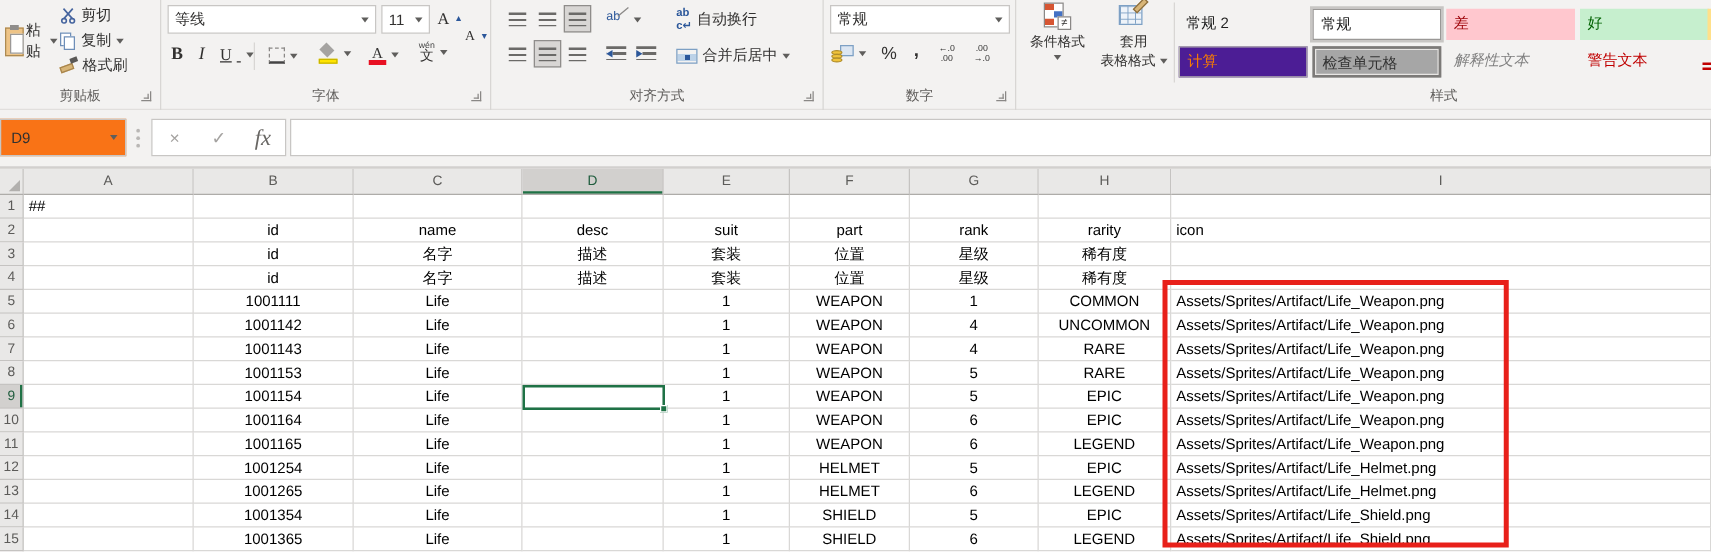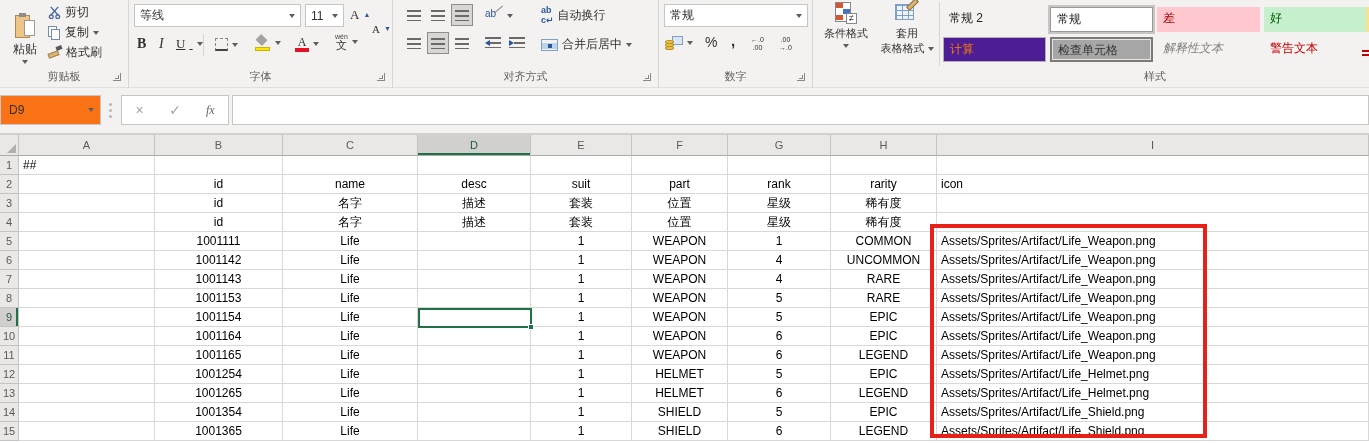--- a/index.html
+++ b/index.html
@@ -101,21 +101,21 @@
   .sliver1 { position:absolute; left:1366px; top:7px; width:3px; height:25px; background:#ffe08a; }
   .sliver2 { position:absolute; left:1362px; top:50px; width:7px; height:2px; background:#c00000; box-shadow:0 4px #c00000; }
 
   
   .fbar { position:absolute; top:88px; left:0; width:1369px; height:47px; background:#f3f2f1; border-bottom:2px solid #d2d0ce; z-index:9; }
   .namebox { position:absolute; left:0; top:7px; width:101px; height:30px; background:#f97316; border:1px solid #c8c6c4; display:flex; align-items:center; padding-left:8px; }
   .namebox .car { position:absolute; right:6px; }
   .vdots { position:absolute; left:109px; top:15px; width:3px; height:3px; background:#b9b7b5; border-radius:50%; box-shadow:0 6px #b9b7b5,0 12px #b9b7b5; }
   .fxbox { position:absolute; left:121px; top:7px; width:108px; height:30px; background:#fff; border:1px solid #c8c6c4; display:flex; align-items:center; }
   .fxbox span { flex:1; text-align:center; color:#a5a3a1; font-size:14px; }
-  .fxbox .fx { font-family:"Liberation Serif","DejaVu Serif",serif; font-style:italic; color:#696764; font-size:12px; }
+  .fxbox .fx { font-family:"Liberation Serif","DejaVu Serif",serif; font-style:italic; color:#696764; font-size:18px; }
   .finput { position:absolute; left:232px; top:7px; width:1137px; height:30px; background:#fff; border:1px solid #c8c6c4; }
 
   
   #sheet { position:absolute; top:135px; left:0; width:1369px; height:306px; background:#fff; display:grid; z-index:1;
            grid-template-columns:19px 136px 128px 135px 113px 101px 96px 103px 106px 432px;
            grid-template-rows:21px repeat(15,19px); }
   .hc { background:#e9e8e7; border-right:1px solid #c5c3c1; border-bottom:1px solid #aeaca9; color:#5c5b59; font-size:11px;
         display:flex; align-items:center; justify-content:center; }
   .hc.corner { position:relative; }
   .hc.corner:after { content:""; position:absolute; right:2px; bottom:2px; width:0; height:0; border-left:9px solid transparent; border-bottom:9px solid #b2b0ae; }
@@ -133,21 +133,21 @@
   .redbox { position:absolute; left:930px; top:224px; width:277px; height:214px; border:4px solid #e8201a; z-index:7; }
 </style>
 </head>
 <body>
 
 <div class="page">
 
   <div class="ribbon">
 
     <div class="rgroup g-clipboard">
-      <div class="rbtn" style="left:4px;top:2px;width:42px;height:62px;flex-direction:column;gap:2px;justify-content:flex-end;">
+      <div class="rbtn" style="left:4px;top:2px;width:42px;height:62px;flex-direction:row;gap:2px;justify-content:flex-end;">
         <span class="pasteico">
             <span class="pi-board"></span>
             <span class="pi-clip"></span>
             <span class="pi-page"></span>
           </span>
         <span>粘贴</span>
         <span class="car"></span>
       </div>
       <div class="rbtn" style="left:48px;top:4px;height:17px;">
         <svg class="cutico" viewBox="0 0 14 14">

